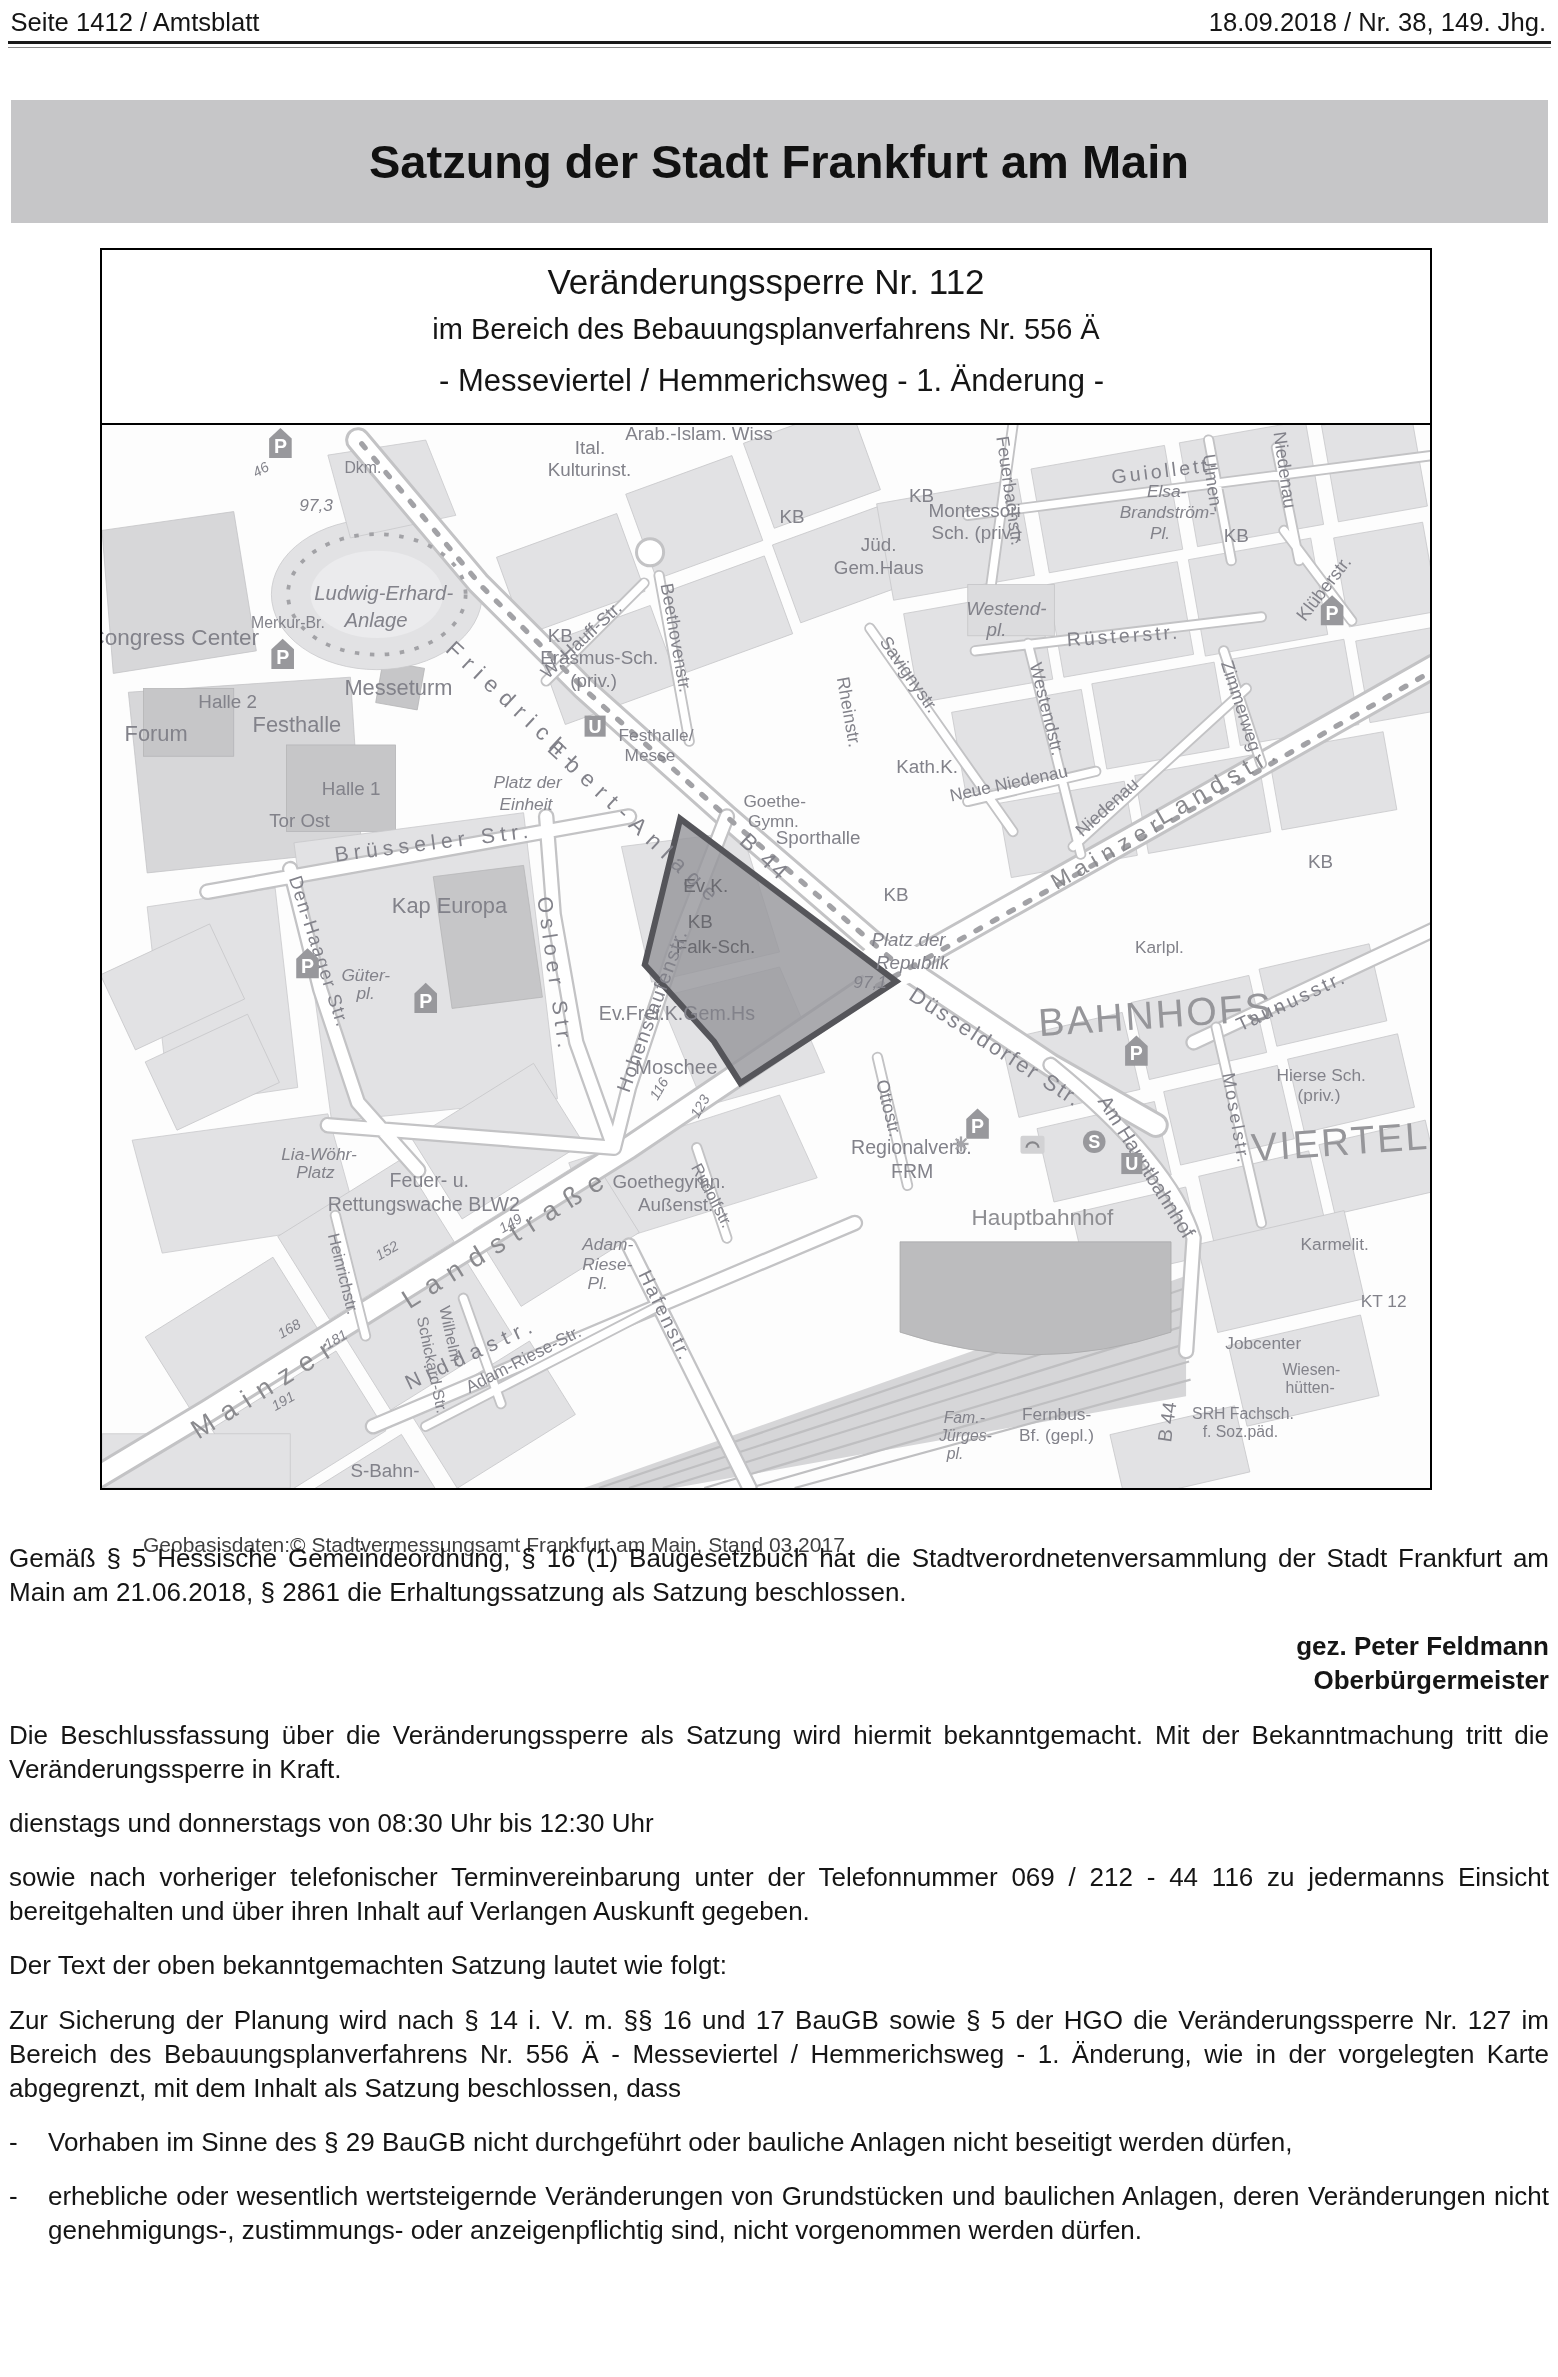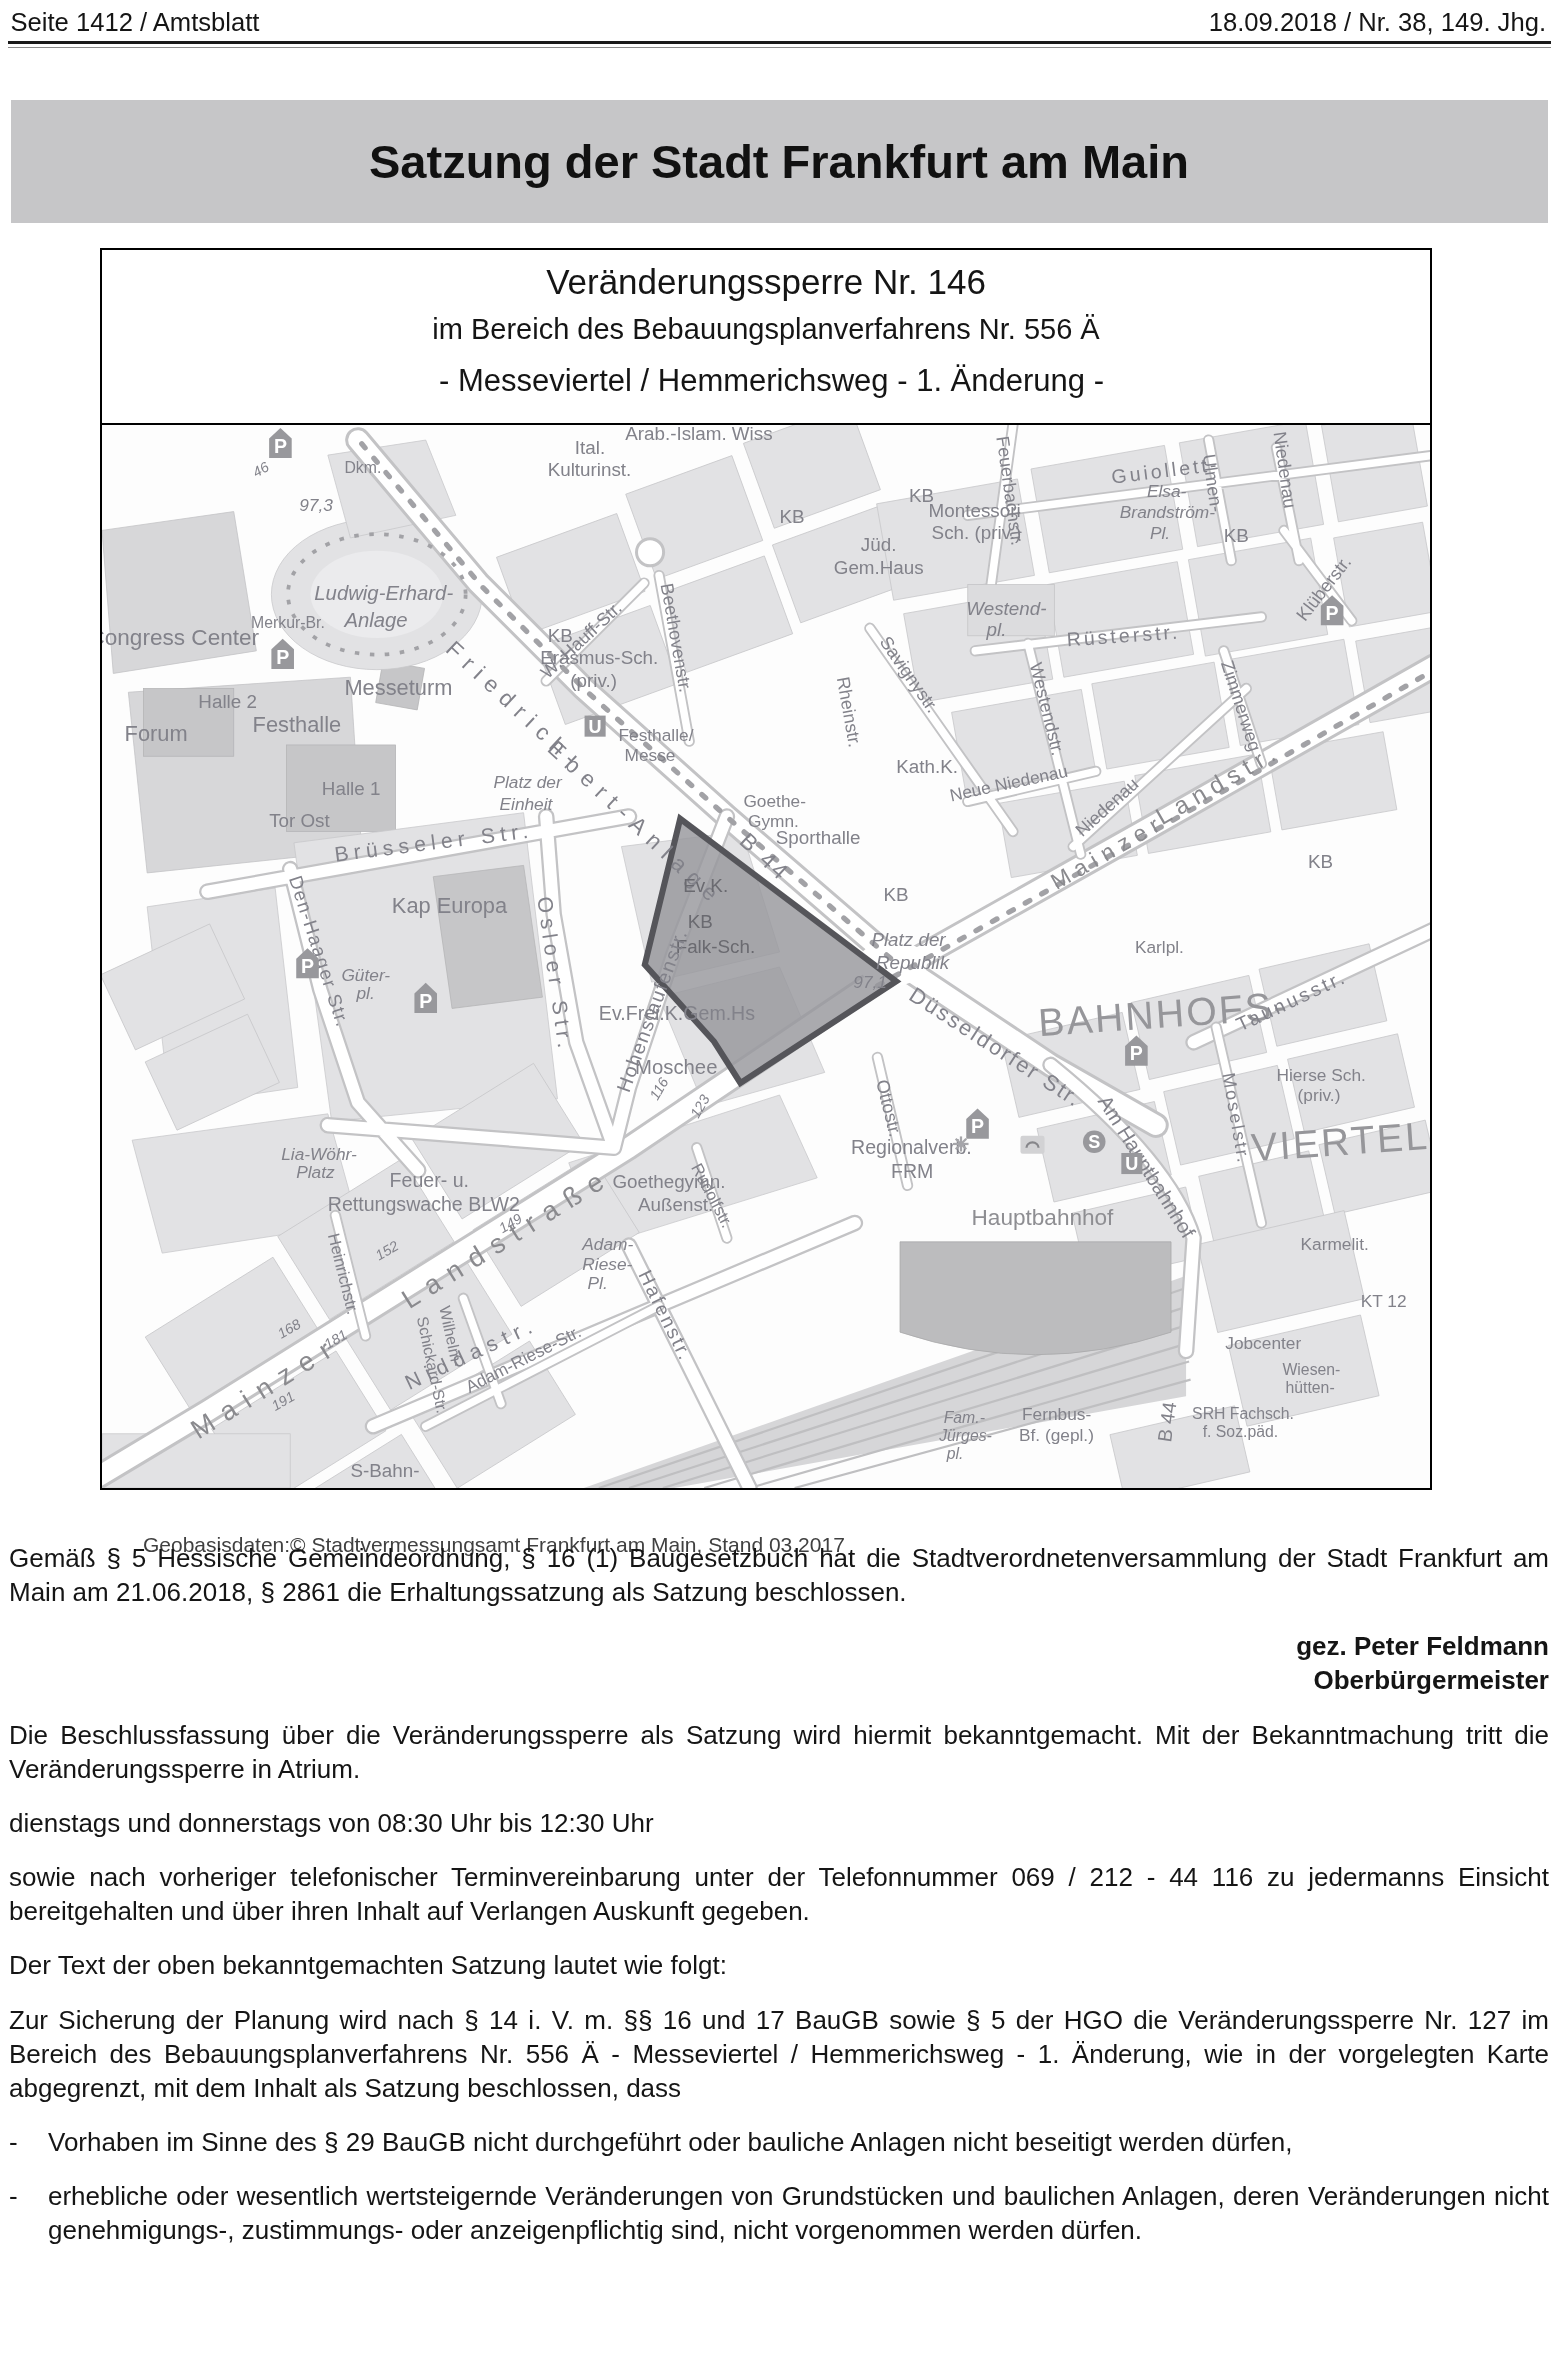--- a/index.html
+++ b/index.html
@@ -44,21 +44,21 @@
   <div class="hdr hdr-left">Seite 1412 / Amtsblatt</div>
   <div class="hdr hdr-right">18.09.2018 / Nr. 38, 149. Jhg.</div>
   <div class="rule"></div>
   <div class="rule2"></div>
 
   <div class="banner">
     <h1>Satzung der Stadt Frankfurt am Main</h1>
   </div>
 
   <div class="nbox">
-    <div class="ntit t1">Veränderungssperre Nr. 146</div>
+    <div class="ntit t1">Veränderungssperre Nr. 112</div>
     <div class="ntit t2">im Bereich des Bebauungsplanverfahrens Nr. 556 Ä</div>
     <div class="ntit t3">- Messeviertel / Hemmerichsweg - 1. Änderung -</div>
 
     <div class="mapwrap">
       <svg viewBox="0 0 1764 1412" preserveAspectRatio="none" font-family="Liberation Sans, sans-serif">
 
         <g>
           <polygon class="blk2" points="0,140 175,115 205,300 15,330"></polygon>
           <polygon class="blk2" points="35,355 330,335 345,565 60,595"></polygon>
           <rect class="bld" x="55" y="350" width="120" height="90"></rect>
@@ -350,21 +350,21 @@
   </div>
 
   <div class="caption">Geobasisdaten:© Stadtvermessungsamt Frankfurt am Main, Stand 03.2017</div>
 
   <div class="doc">
     <p>Gemäß § 5 Hessische Gemeindeordnung, § 16 (1) Baugesetzbuch hat die Stadtverordnetenversammlung der Stadt Frankfurt am Main am 21.06.2018, § 2861 die Erhaltungssatzung als Satzung beschlossen.</p>
     <div class="sig">
       <div>gez. Peter Feldmann</div>
       <div>Oberbürgermeister</div>
     </div>
-    <p>Die Beschlussfassung über die Veränderungssperre als Satzung wird hiermit bekanntgemacht. Mit der Bekanntmachung tritt die Veränderungssperre in Atrium.</p>
+    <p>Die Beschlussfassung über die Veränderungssperre als Satzung wird hiermit bekanntgemacht. Mit der Bekanntmachung tritt die Veränderungssperre in Kraft.</p>
     <p>dienstags und donnerstags von 08:30 Uhr bis 12:30 Uhr</p>
     <p>sowie nach vorheriger telefonischer Terminvereinbarung unter der Telefonnummer 069 / 212 - 44 116 zu jedermanns Einsicht bereitgehalten und über ihren Inhalt auf Verlangen Auskunft gegeben.</p>
     <p>Der Text der oben bekanntgemachten Satzung lautet wie folgt:</p>
     <p>Zur Sicherung der Planung wird nach § 14 i. V. m. §§ 16 und 17 BauGB sowie § 5 der HGO die Veränderungssperre Nr. 127 im Bereich des Bebauungsplanverfahrens Nr. 556 Ä - Messeviertel / Hemmerichsweg - 1. Änderung, wie in der vorgelegten Karte abgegrenzt, mit dem Inhalt als Satzung beschlossen, dass</p>
     <div class="brow">
       <span class="dash">-</span>
       <span class="bt">Vorhaben im Sinne des § 29 BauGB nicht durchgeführt oder bauliche Anlagen nicht beseitigt werden dürfen,</span>
     </div>
     <div class="brow">
       <span class="dash">-</span>

